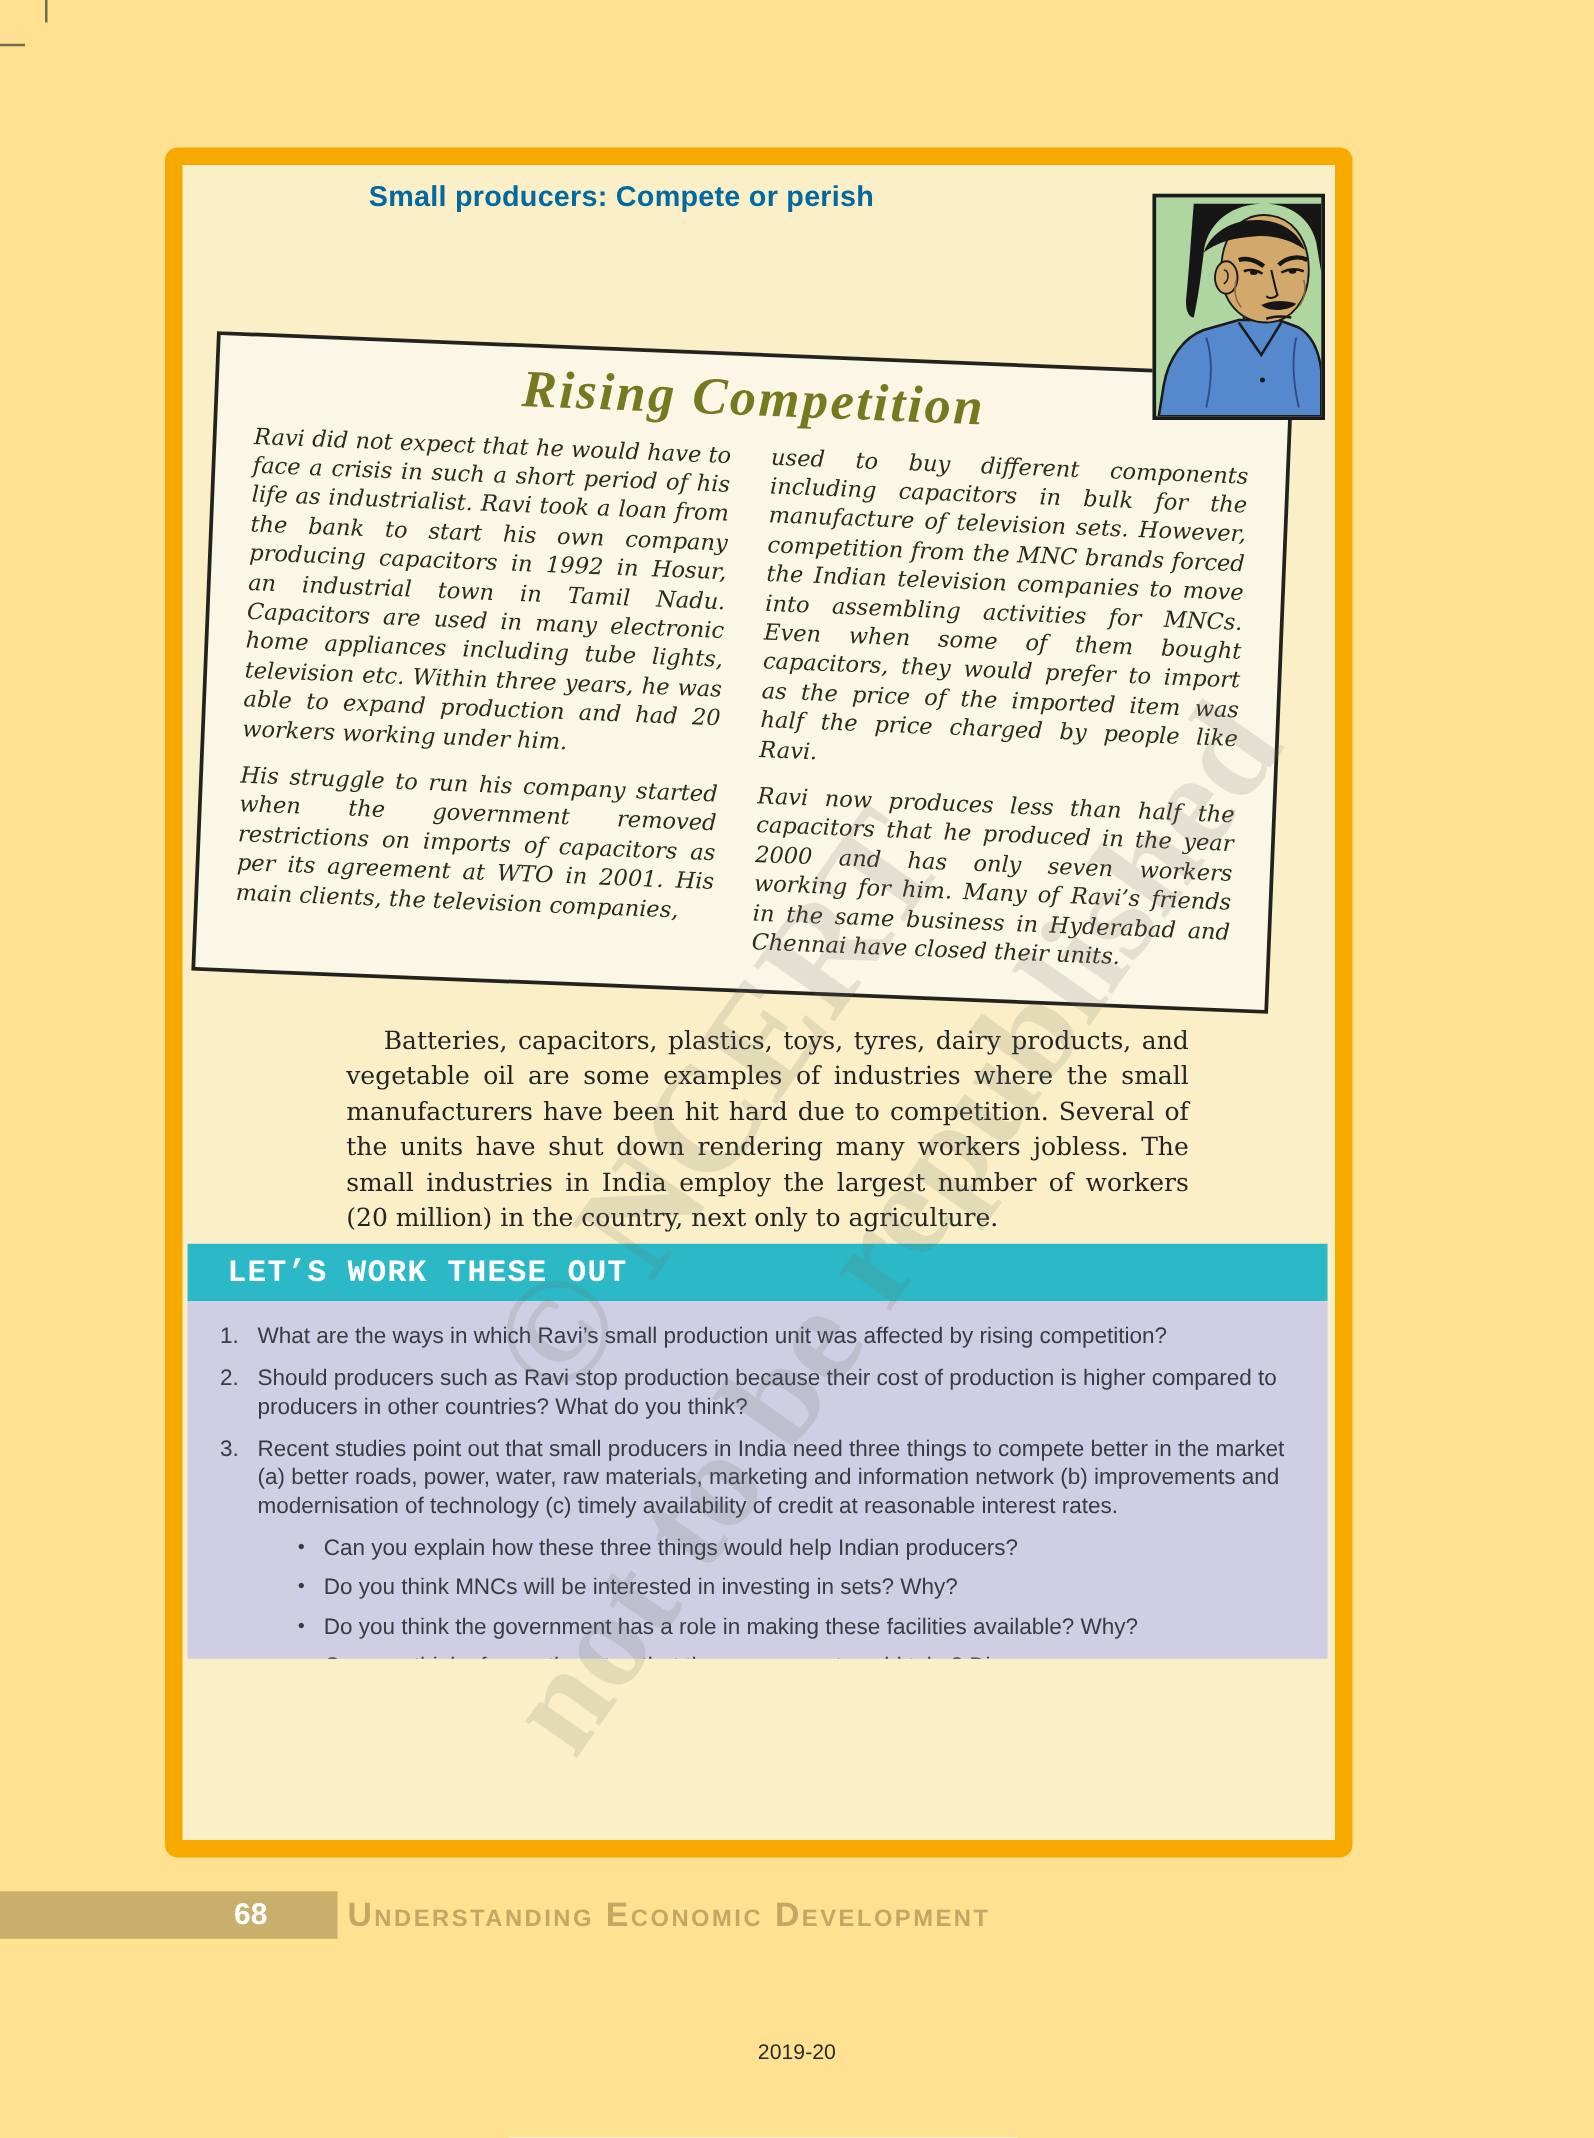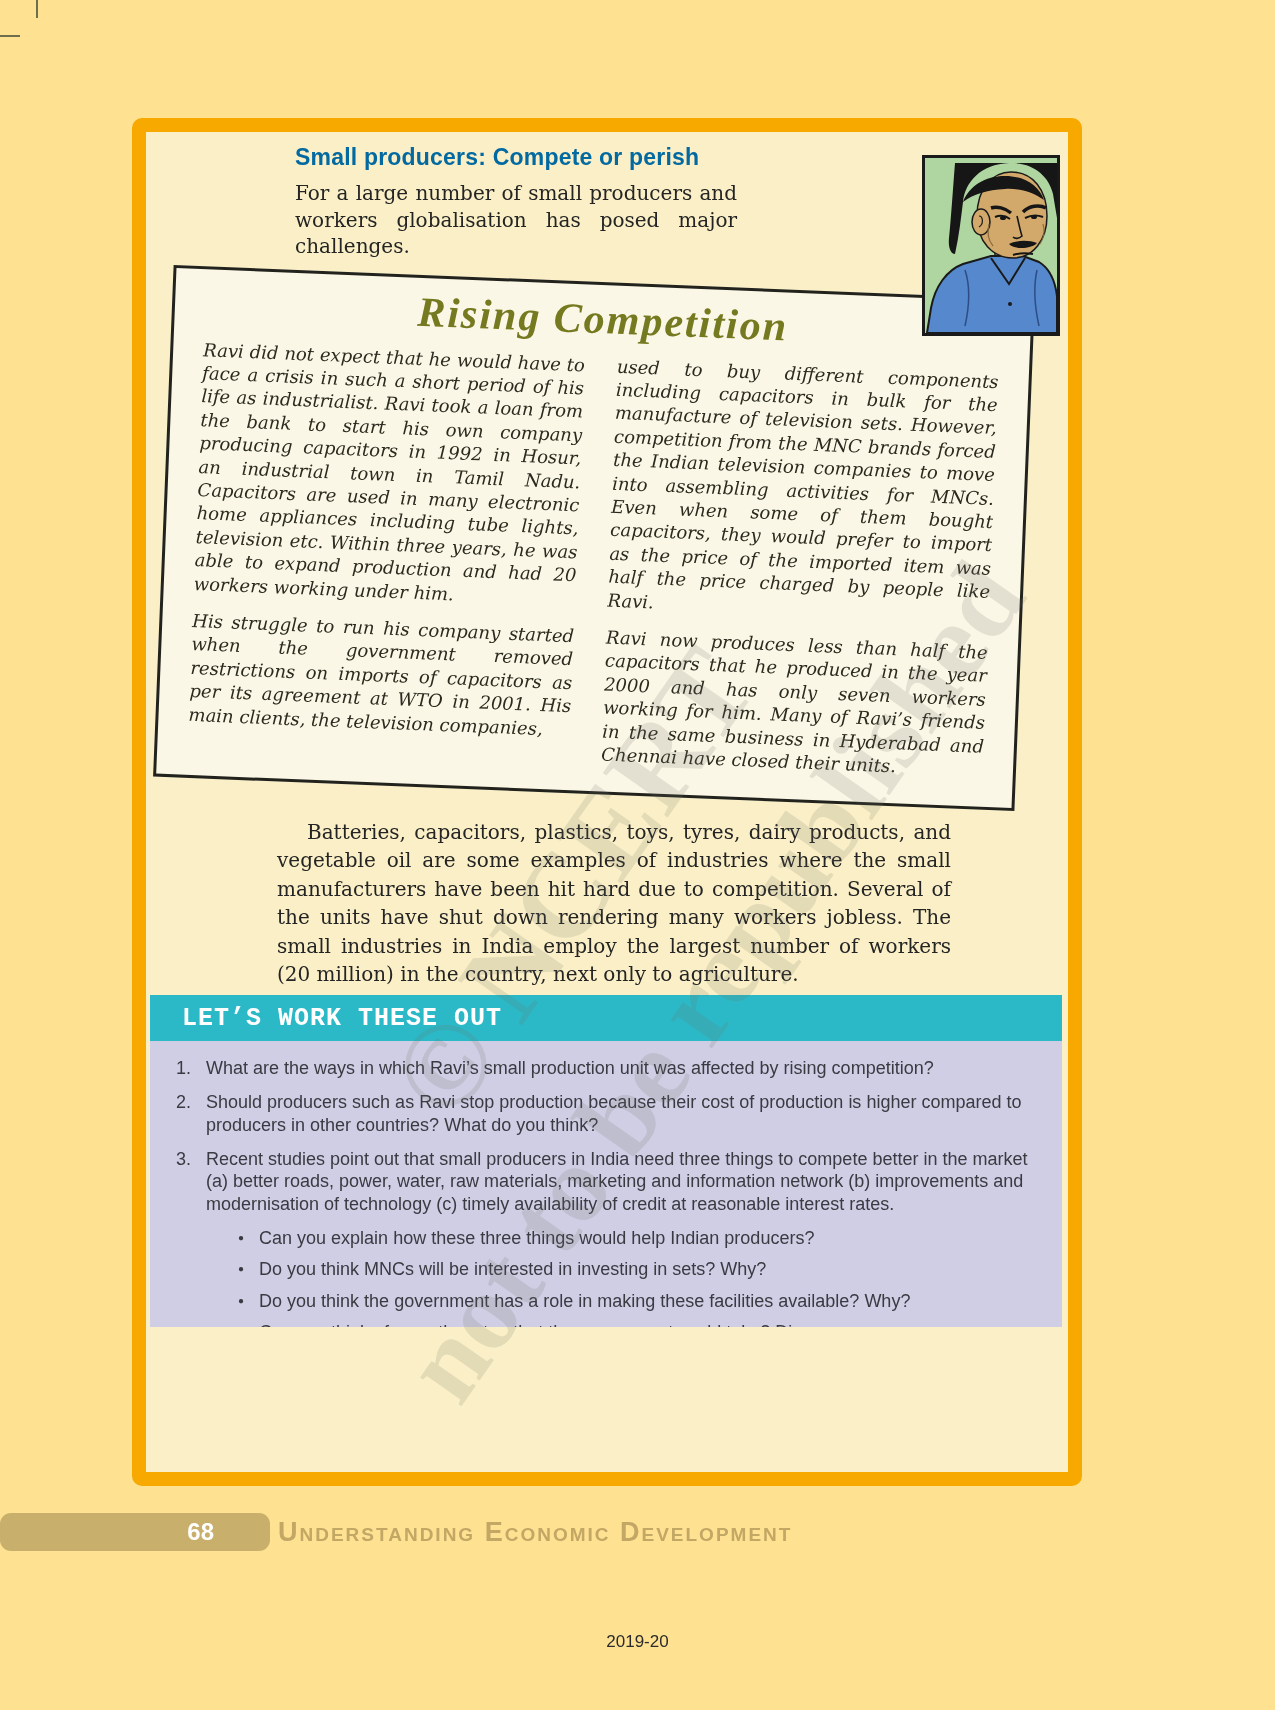--- a/index.html
+++ b/index.html
@@ -63,21 +63,21 @@
   .q-row { display:flex; font-size:18px; line-height:1.24; margin-bottom:12px; }
   .q-num { width:30px; flex:0 0 30px; }
   .q-text { flex:1; text-align:left; }
   .b-list { list-style:none; margin-left:62px; }
   .b-list li { font-size:18px; line-height:1.24; margin-bottom:9px; display:flex; }
   .b-list li::before { content:"●"; font-size:10px; margin-right:15px; margin-top:5px; }
 
   .footer-bar {
     position:absolute; left:0; top:1513px; width:270px; height:38px;
     background:#c9af6c; display:flex; align-items:center;
-    justify-content:flex-end; padding-right:56px;border-radius:11px;
+    justify-content:flex-end; padding-right:56px;
   }
   .page-num {
     font-family:"Liberation Sans", sans-serif; font-weight:bold;
     font-size:24px; color:#ffffff;
   }
   .footer-title {
     position:absolute; left:278px; top:1513px; height:38px; line-height:38px;
     font-family:"Liberation Sans", sans-serif; font-weight:bold;
     font-variant:small-caps; font-size:27px; letter-spacing:2px; color:#c2a765;
   }
@@ -100,21 +100,20 @@
 
 <div class="page">
 
   <div class="crop-v"></div>
   <div class="crop-h"></div>
 
   <div class="main-box">
 
     <h2 class="story-title">Small producers: Compete or perish</h2>
 
-    <p class="story-intro">For a large number of small producers and workers globalisation has posed major challenges.</p>
 
     <div class="portrait">
       <svg width="132" height="175" viewBox="0 0 132 175">
         <rect x="0" y="0" width="132" height="175" fill="#afd6a0"></rect>
 
         <rect x="70" y="88" width="28" height="28" fill="#d2a96b" stroke="#1a1a1a" stroke-width="1.5"></rect>
 
         <path d="M2,175 L6,150 C10,128 22,112 38,106 L66,98 L98,98 L114,104 C124,110 130,122 132,138 L132,175 Z" fill="#5588cc" stroke="#1a1a1a" stroke-width="2"></path>
         <path d="M66,100 L84,126 L100,100" fill="none" stroke="#1a1a1a" stroke-width="2"></path>
         <path d="M40,112 C46,130 44,150 40,168" fill="none" stroke="#2c4d85" stroke-width="1.5"></path>

